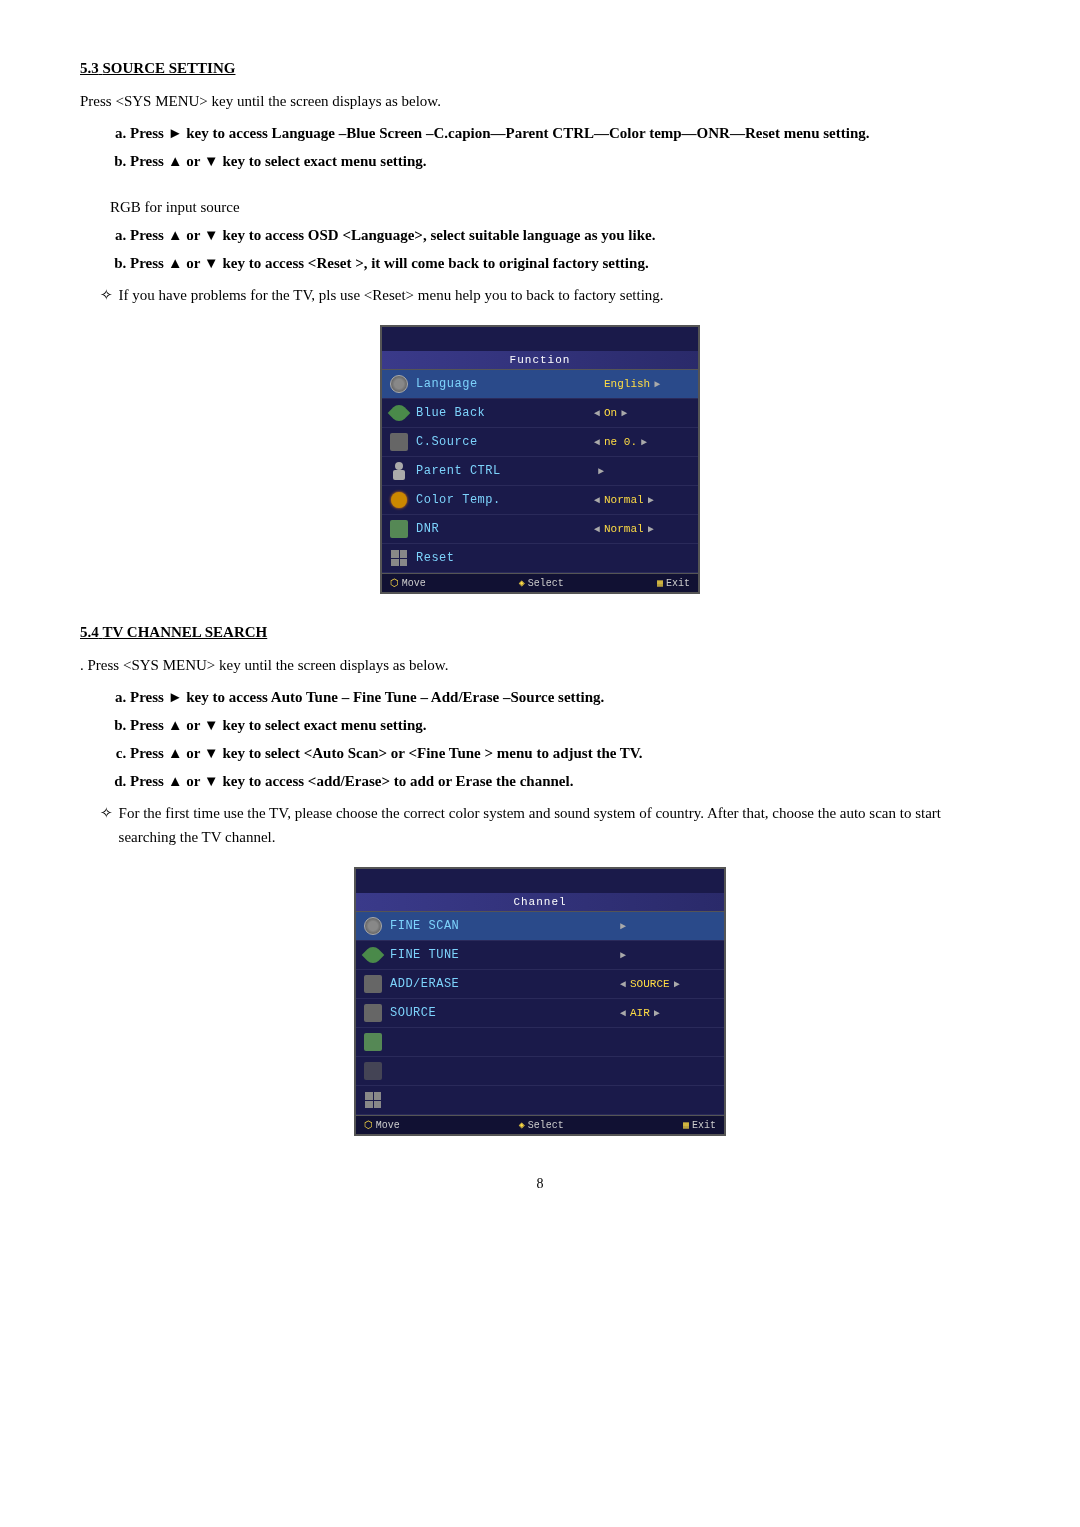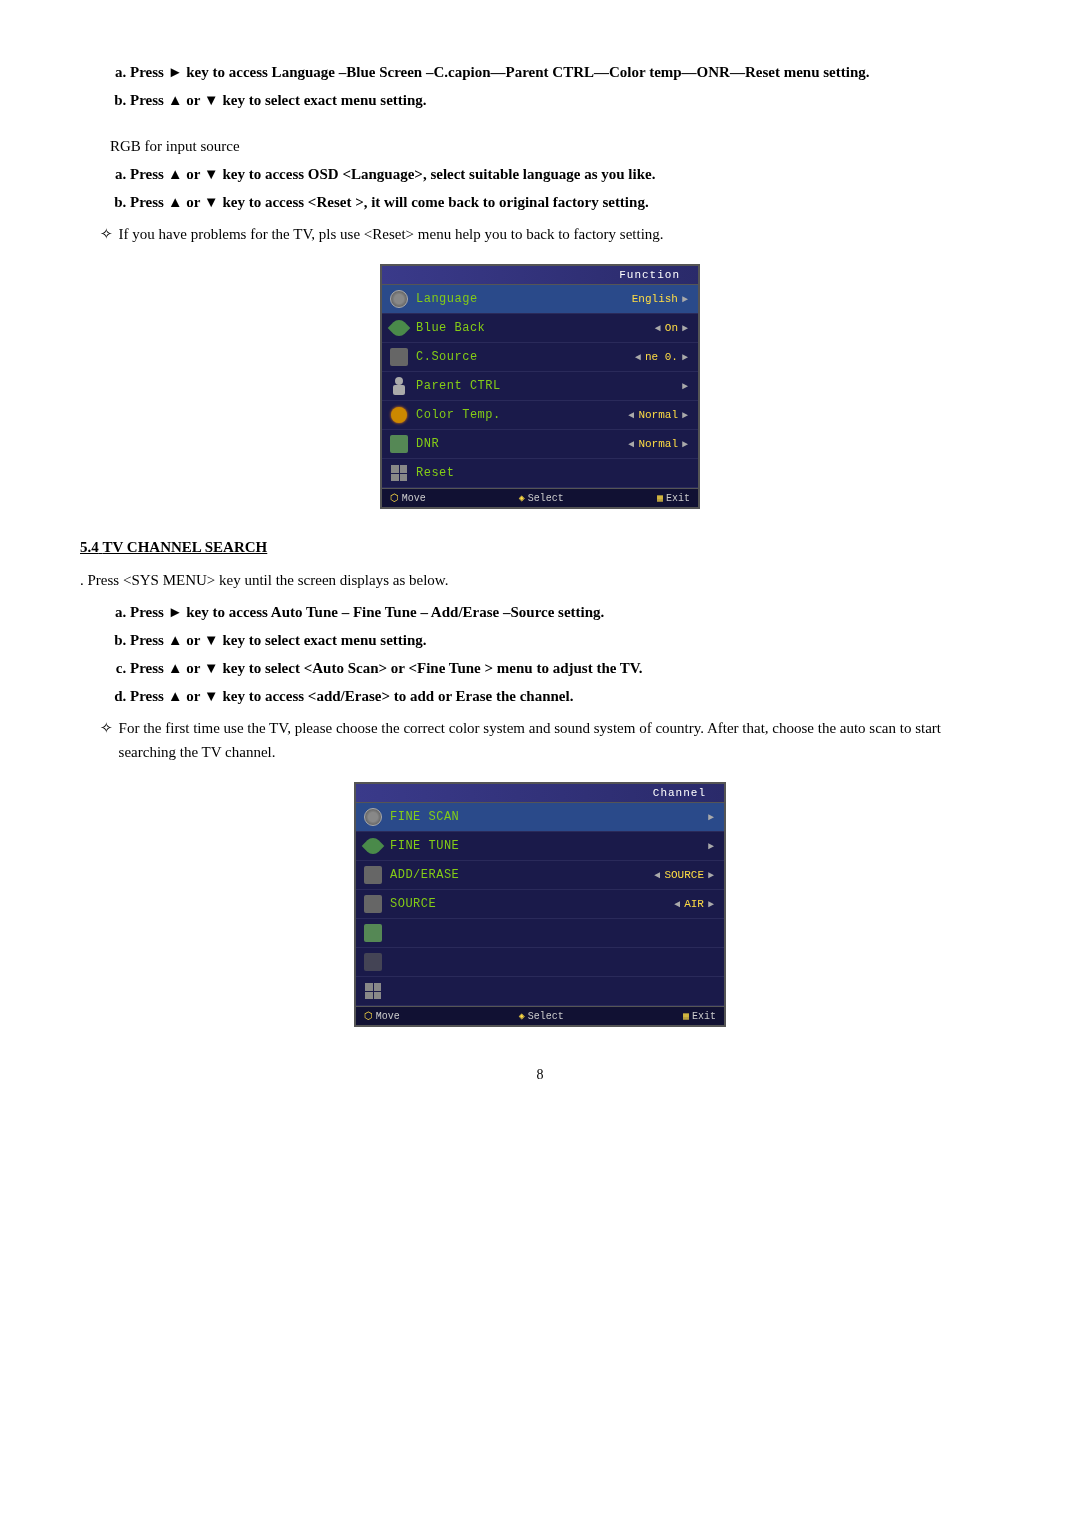--- a/index.html
+++ b/index.html
@@ -49,25 +49,26 @@
       border: 2px solid #555;
       width: 320px;
       font-family: 'Courier New', Courier, monospace;
       font-size: 12px;
       color: #e0e0e0;
       overflow: hidden;
     }
     .menu-header-bar {
       background: linear-gradient(to right, #3a3a8a, #2a2a6a);
       color: #fff;
-      text-align: right;
-      padding: 3px 18px;
+      text-align: center;
+      padding: 3px 3px;
       font-size: 11px;
       border-bottom: 1px solid #555;
       letter-spacing: 1px;
+      margin-top: 24px;
     }
     .menu-row {
       display: flex;
       align-items: center;
       padding: 3px 4px;
       border-bottom: 1px solid #2a2a5a;
       min-height: 26px;
     }
     .menu-row.selected {
       background: #2a4a8a;
@@ -105,30 +106,30 @@
       box-shadow: 0 0 3px #ff8800;
     }
     .icon-grid {
       width: 16px; height: 16px;
       display: grid; grid-template-columns: 1fr 1fr; gap: 1px;
     }
     .icon-grid span { background: #888; }
     .menu-label {
       flex: 1;
       padding-left: 4px;
-      color: #84cc16;
+      color: #7dd3fc;
       letter-spacing: 0.5px;
     }
     .menu-value-area {
       display: flex;
       align-items: center;
       gap: 4px;
       color: #ffdd44;
       min-width: 100px;
-      justify-content: flex-end;
+      justify-content: flex-start;
       padding-right: 6px;
     }
     .menu-arrow {
       color: #aaa;
       font-size: 10px;
     }
     .menu-value {
       color: #ffdd44;
       font-size: 11px;
     }
@@ -175,21 +176,25 @@
     ol.alpha-list li {
       margin-bottom: 4px;
       line-height: 1.6;
       font-weight: bold;
     }
   </style>
 </head>
 <body>
 
 <div class="content-block">
-
+  <div class="section-title">
+    <span>5.3</span>&nbsp;<span>SOURCE SETTING</span>
+  </div>
+
+  <p class="para">Press &lt;SYS MENU&gt; key until the screen displays as below.</p>
 
   <ol class="alpha-list">
     <li><span>Press ► key to access Language –Blue Screen –C.capion—Parent CTRL—Color temp—ONR—Reset menu setting.</span></li>
     <li><span>Press ▲ or ▼ key to select exact menu setting.</span></li>
   </ol>
 
   <p class="rgb-label" style="margin-top:22px;">RGB for input source</p>
 
   <ol class="alpha-list">
     <li><span>Press ▲ or ▼ key to access OSD &lt;Language&gt;, select suitable language as you like.</span></li>

